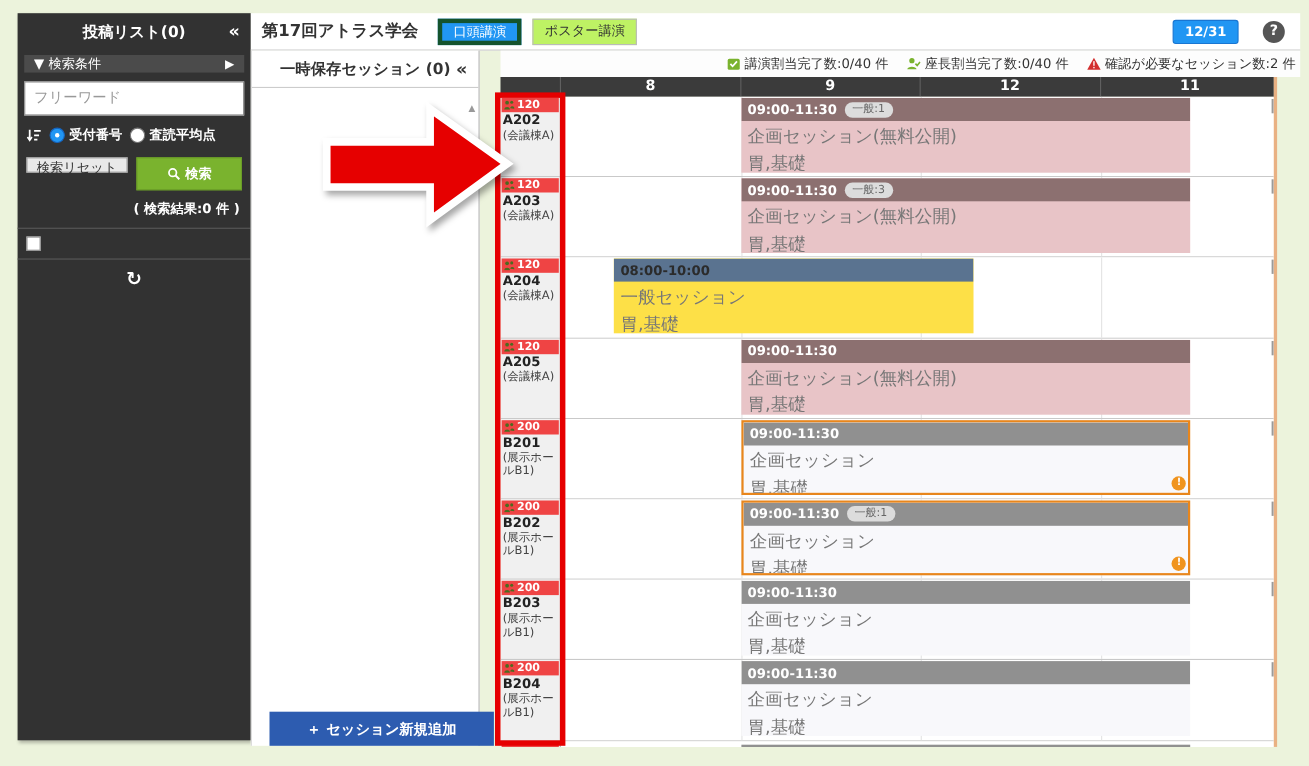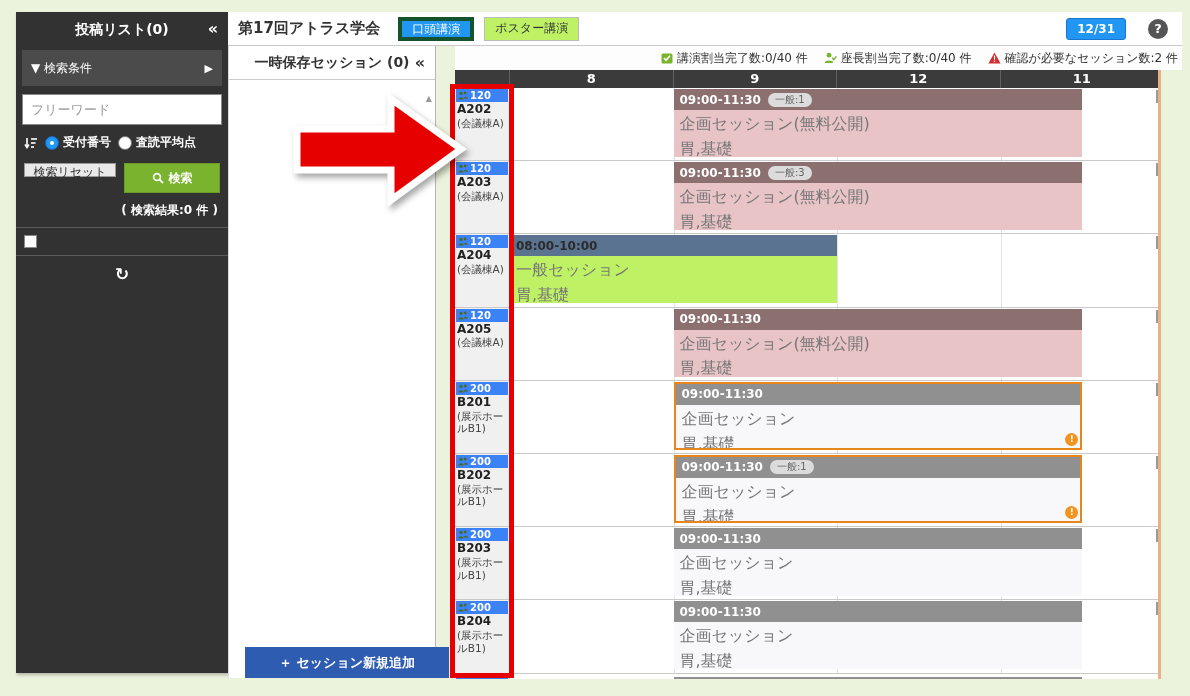--- a/index.html
+++ b/index.html
@@ -3,21 +3,21 @@
 <meta charset="utf-8">
 <style>
   * { box-sizing: border-box; margin: 0; padding: 0; }
   html,body { width:1190px; height:696px; overflow:hidden; }
   body { background:#ecf3dc; font-family:"DejaVu Sans","Liberation Sans",sans-serif; position:relative; }
 
   
   #sidebar { position:absolute; left:16px; top:12px; width:212px; height:661px; background:#323232; box-shadow:1px 2px 3px rgba(0,0,0,.25); }
   .sb-header { position:relative; height:36px; display:flex; align-items:center; justify-content:center; color:#fff; font-size:14px; font-weight:bold; }
   .sb-collapse { position:absolute; right:10px; top:7px; color:#fff; font-size:16px; font-weight:bold; cursor:pointer; }
-  .sb-cond { margin:2px 6px 8px 6px; height:36px; background:#4b4b4b; display:flex; align-items:center; justify-content:space-between; padding:0 9px; color:#fff; font-size:12px; }
+  .sb-cond { margin:2px 6px 8px 6px; height:16px; background:#4b4b4b; display:flex; align-items:center; justify-content:space-between; padding:0 9px; color:#fff; font-size:12px; }
   .sb-cond .caret { font-size:11px; }
   .sb-input { display:block; margin:0 6px; width:200px; height:31px; border:1px solid #888; padding:0 8px; font-size:13px; font-family:inherit; }
   .sb-input::placeholder { color:#999; }
   .sb-sort { display:flex; align-items:center; gap:7px; padding:9px 8px 6px 8px; color:#fff; font-size:12px; font-weight:bold; }
   .radio { width:14px; height:14px; border-radius:50%; background:#fff; border:1px solid #777; display:inline-block; position:relative; flex:0 0 auto; }
   .radio.on { background:#2196f3; border-color:#1565c0; }
   .radio.on::after { content:""; position:absolute; left:4px; top:4px; width:4px; height:4px; border-radius:50%; background:#fff; }
   .radio-item { display:flex; align-items:center; gap:4px; cursor:pointer; }
   .sb-btnrow { display:flex; gap:8px; padding:6px 8px; }
   .btn-reset { flex:0 0 92px; height:14px; background:#e9e9e9; border:1px solid #999; color:#333; font-size:12px; font-family:inherit; cursor:pointer; }
@@ -47,34 +47,34 @@
   
   #main { position:absolute; left:455px; top:46px; width:727px; height:633px; }
   #status-bar { height:24px; background:#fdfdfd; display:flex; align-items:center; justify-content:flex-end; gap:16px; font-size:12px; color:#333; padding-right:4px; }
   .st-item { display:flex; align-items:center; gap:4px; }
   #time-header { position:relative; height:18px; width:703px; background:#3b3b3b; display:flex; overflow:hidden; }
   .th-room { flex:0 0 55px; border-right:1px solid #606060; }
   .th-hour { flex:0 0 163.5px; color:#fff; font-size:13px; font-weight:bold; text-align:center; line-height:18px; border-right:1px solid #606060; }
   #grid { position:relative; width:703px; height:591px; overflow:hidden; background:#fff; }
   .grid-row { height:73.2px; display:flex; }
   .room-cell { flex:0 0 55px; background:#f0f0f0; border-right:1px solid #bdbdbd; border-bottom:1px solid #c9c9c9; overflow:hidden; }
-  .room-badge { margin:1px 1px 1px 1px; height:13px; background:#3b82f6; display:flex; align-items:center; gap:2px; padding:0 2px; }
+  .room-badge { margin:1px 1px 1px 1px; height:13px; background:#ef4444; display:flex; align-items:center; gap:2px; padding:0 2px; }
   .room-badge .cap { color:#fff; font-size:10px; font-weight:bold; }
   .room-name { font-size:12px; font-weight:bold; color:#222; padding-left:2px; line-height:1.15; }
   .room-loc { font-size:10.5px; color:#444; padding-left:2px; line-height:1.2; word-break:break-all; }
   .timeline { position:relative; flex:1; border-bottom:1px solid #c9c9c9; background:#fff; }
   .hour-line { position:absolute; top:0; bottom:0; width:1px; background:#e3e3e3; }
   .row-mark { position:absolute; right:0; top:2px; width:2px; height:13px; background:#9a9a9a; }
   .session { position:absolute; top:1px; height:68px; overflow:hidden; cursor:pointer; }
   .session-head { height:21px; display:flex; align-items:center; gap:7px; padding:0 6px; font-size:12px; font-weight:bold; }
   .session-badge { background:#dcdcdc; color:#666; border-radius:9px; padding:0 7px; font-size:10px; font-weight:normal; line-height:14px; }
   .session-body { padding:2px 6px; font-size:16px; color:#777; line-height:1.55; }
   .session.pink { background:#e8c4c7; }
   .session.pink .session-head { background:#8c7070; color:#fff; }
-  .session.blue { background:#bef264; }
+  .session.blue { background:#fde047;margin-left:48px; }
   .session.blue .session-head { background:#5a7390; color:#2b2b2b; }
   .session.gray { background:#f8f8fb; }
   .session.gray .session-head { background:#909090; color:#fff; }
   .session.alert { border:2px solid #e8861c; }
   .alert-dot { position:absolute; right:2px; bottom:2px; width:13px; height:13px; border-radius:50%; background:#f0941e; color:#fff; font-size:9px; font-weight:bold; text-align:center; line-height:13px; }
   .partial-row { height:20px; display:flex; }
   .partial-room { flex:0 0 55px; background:#f0f0f0; border-right:1px solid #bdbdbd; }
   .partial-room .room-badge { height:12px; }
   .partial-session { position:absolute; top:3px; height:21px; background:#909090; }
   #vscroll { position:absolute; left:703px; top:24px; width:3px; height:609px; background:#e9b183; }

